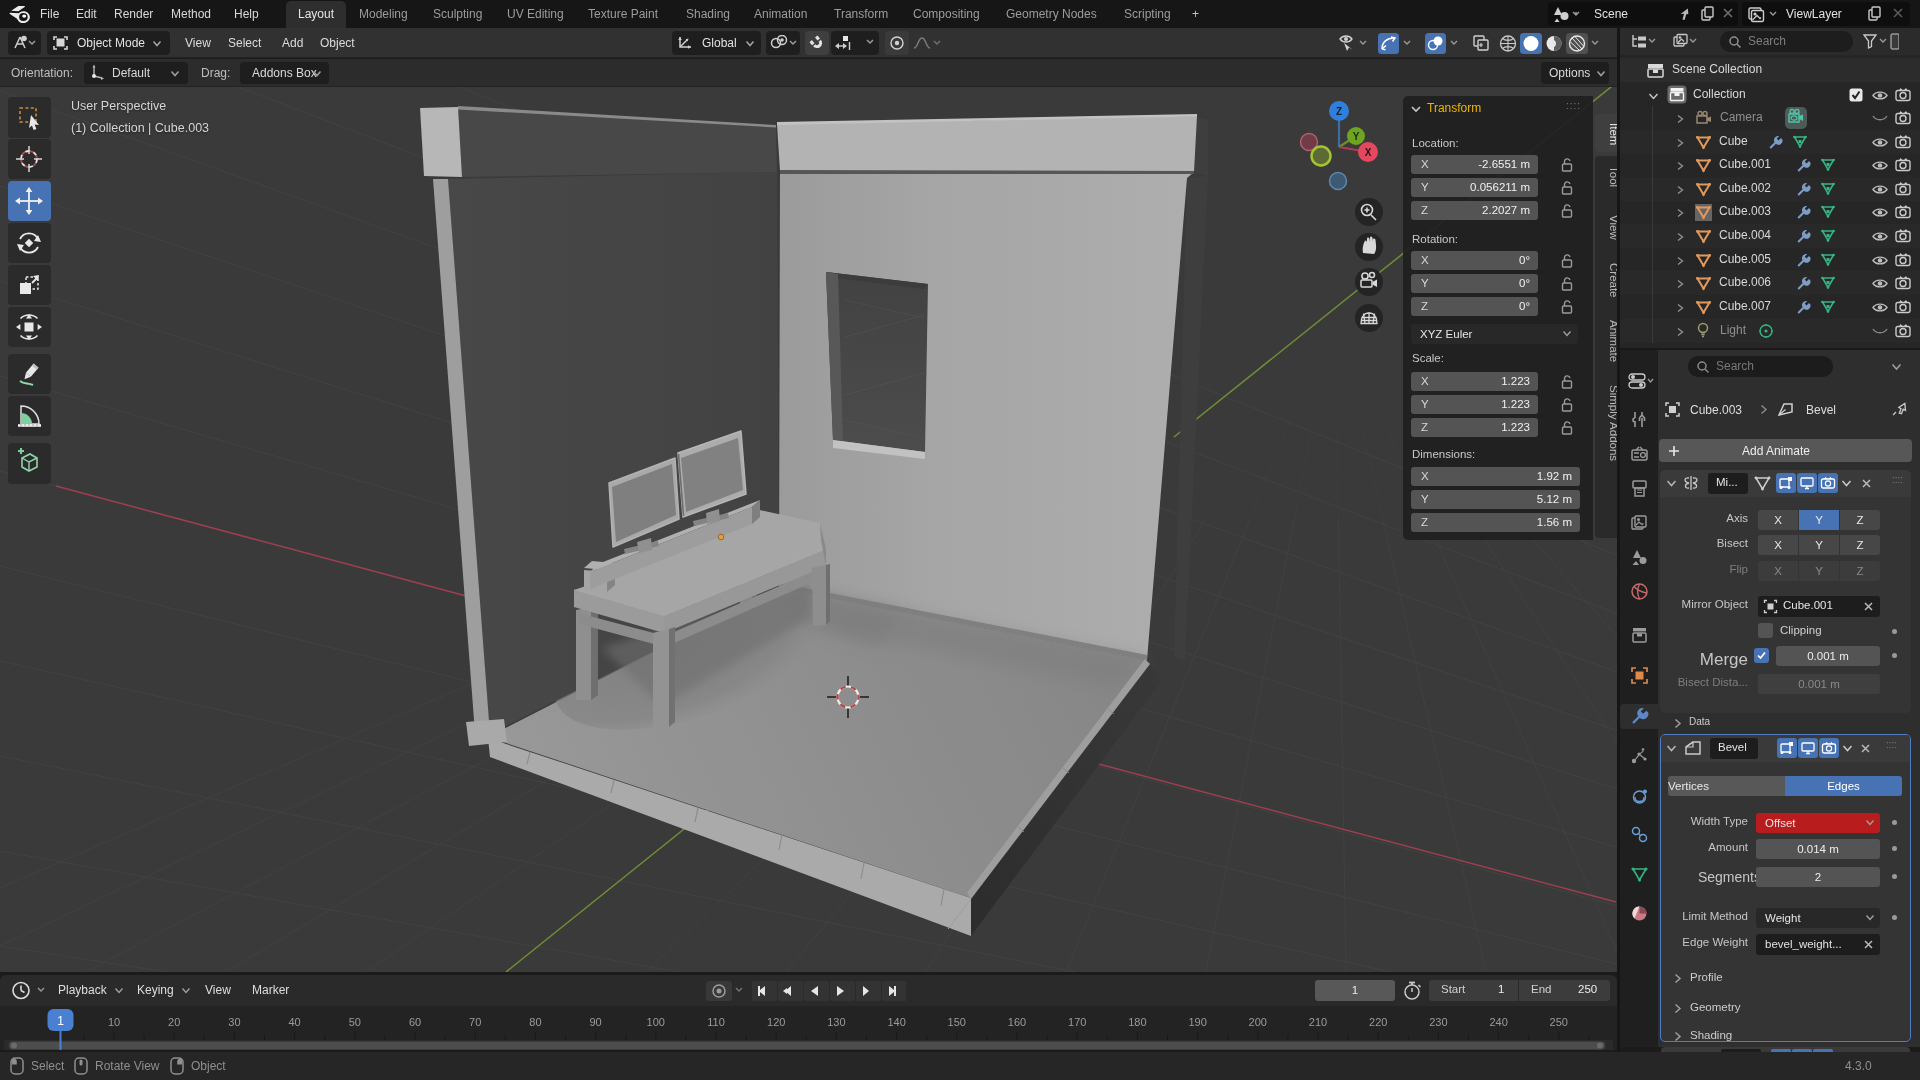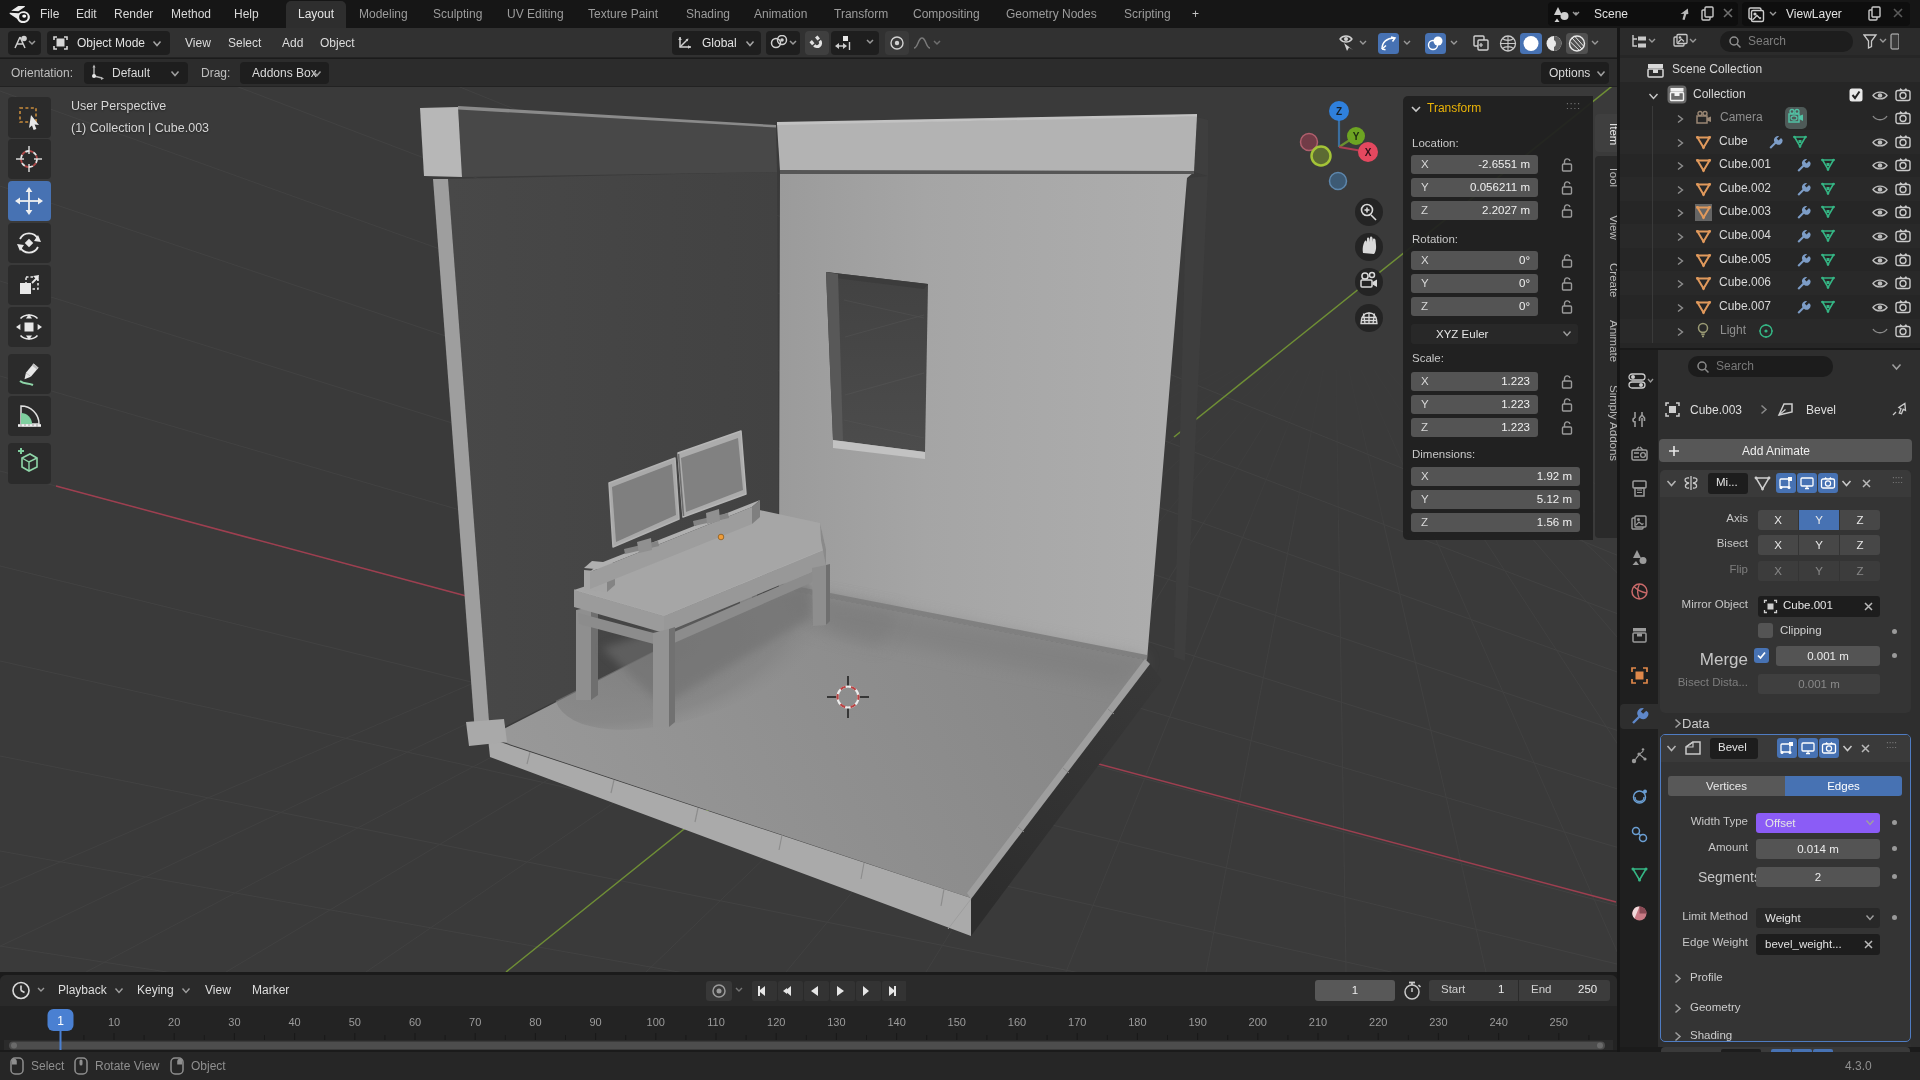--- a/index.html
+++ b/index.html
@@ -433,21 +433,21 @@
         <path d="M4.5 7 L4.5 4.5 A2.8 2.8 0 0 1 10 4" fill="none" stroke="#9a9a9a" stroke-width="1.4"></path>
       </svg>
       <div class="npf" style="left:1411px;top:297px;width:127px">
         <span style="position:absolute;left:10px;color:#d8d8d8">Z</span>
         <span style="position:absolute;right:8px;color:#f0f0f0">0°</span>
       </div>
       <svg class="abs" style="left:1560px;top:299px" width="14" height="16" viewBox="0 0 14 16">
         <rect x="2.5" y="7" width="9" height="7" rx="1" fill="none" stroke="#9a9a9a" stroke-width="1.4"></rect>
         <path d="M4.5 7 L4.5 4.5 A2.8 2.8 0 0 1 10 4" fill="none" stroke="#9a9a9a" stroke-width="1.4"></path>
       </svg>
-      <div class="abs" style="left:1411px;top:324px;width:167px;height:20px;background:#282828;border-radius:3px;color:#e5e5e5;font-size:11.5px;line-height:20px"><span style="margin-left:25px">XYZ Euler</span><svg style="position:absolute;right:6px;top:6px" width="10" height="8" viewBox="0 0 10 8">
+      <div class="abs" style="left:1411px;top:324px;width:167px;height:20px;background:#282828;border-radius:3px;color:#e5e5e5;font-size:11.5px;line-height:20px"><span style="margin-left:9px">XYZ Euler</span><svg style="position:absolute;right:6px;top:6px" width="10" height="8" viewBox="0 0 10 8">
           <path d="M1.5 1.5 L5 5.5 L8.5 1.5" stroke="#9f9f9f" stroke-width="1.4" fill="none"></path>
         </svg></div>
       <div class="npf" style="left:1411px;top:372px;width:127px">
         <span style="position:absolute;left:10px;color:#d8d8d8">X</span>
         <span style="position:absolute;right:8px;color:#f0f0f0">1.223</span>
       </div>
       <svg class="abs" style="left:1560px;top:374px" width="14" height="16" viewBox="0 0 14 16">
         <rect x="2.5" y="7" width="9" height="7" rx="1" fill="none" stroke="#9a9a9a" stroke-width="1.4"></rect>
         <path d="M4.5 7 L4.5 4.5 A2.8 2.8 0 0 1 10 4" fill="none" stroke="#9a9a9a" stroke-width="1.4"></path>
       </svg>
@@ -1251,21 +1251,21 @@
         <svg class="abs" style="left:136px;top:300px" width="11" height="11" viewBox="0 0 11 11">
           <path d="M2 5.5 L4.5 8 L9 2.5" stroke="#fff" stroke-width="1.7" fill="none"></path>
         </svg>
         <div class="abs" style="left:156px;top:296px;width:104px;height:20px;background:#545454;border-radius:3px;color:#ececec;font-size:11.5px;text-align:center;line-height:20px">0.001 m</div>
         <div class="abs" style="left:272px;top:303px;width:5px;height:5px;border-radius:50%;background:#9a9a9a"></div>
         <span class="abs" style="right:172px;top:326px;color:#7e7e7e;font-size:11.5px;white-space:nowrap">Bisect Dista...</span>
         <div class="abs" style="left:138px;top:324px;width:122px;height:20px;background:#3f3f3f;border-radius:3px;color:#8a8a8a;font-size:11.5px;text-align:center;line-height:20px">0.001 m</div>
         <svg class="abs" style="left:52px;top:368px" width="11" height="11" viewBox="0 0 11 11">
           <path d="M3.5 1.5 L8 5.5 L3.5 9.5" stroke="#9f9f9f" stroke-width="1.5" fill="none"></path>
         </svg>
-        <span class="abs" style="left:62px;top:366px;color:#cccccc;font-size:13px;white-space:nowrap">Data</span>
+        <span class="abs" style="left:69px;top:366px;color:#cccccc;font-size:10px;white-space:nowrap">Data</span>
         <div class="abs" style="left:40px;top:384px;width:251px;height:308px;background:#343434;border:1.5px solid #4f7cc2;border-radius:5px"></div>
         <div class="abs" style="left:41px;top:385px;width:249px;height:27px;background:#3a3a3a;border-radius:4px 4px 0 0"></div>
         <svg class="abs" style="left:46px;top:393px" width="11" height="11" viewBox="0 0 11 11">
           <path d="M1.5 3 L5.5 7.5 L9.5 3" stroke="#b5b5b5" stroke-width="1.5" fill="none"></path>
         </svg>
         <svg class="abs" style="left:64px;top:390px" width="18" height="17" viewBox="0 0 18 17">
           <path d="M2 14 L2 7 L9 2 L16 2 L16 14 Z" fill="none" stroke="#c9c9c9" stroke-width="1.5"></path>
           <path d="M2 7 L9 2 M2 7 L9 7 L9 2" fill="none" stroke="#c9c9c9" stroke-width="1.2"></path>
         </svg>
         <div class="abs" style="left:90px;top:388px;width:48px;height:21px;background:#1d1d1d;border-radius:3px"></div>
@@ -1288,24 +1288,24 @@
           <circle cx="8" cy="8.5" r="2.6" fill="none" stroke="#fff" stroke-width="1.2"></circle>
           <path d="M4 4 L5.5 2 L7.5 4 M8.5 4 L10.5 2 L12 4" fill="#fff"></path>
         </svg>
         <svg class="abs" style="left:222px;top:393px" width="11" height="11" viewBox="0 0 11 11">
           <path d="M1.5 3 L5.5 7.5 L9.5 3" stroke="#c9c9c9" stroke-width="1.5" fill="none"></path>
         </svg>
         <svg class="abs" style="left:240px;top:393px" width="11" height="11" viewBox="0 0 11 11">
           <path d="M2 2 L9 9 M9 2 L2 9" stroke="#b9b9b9" stroke-width="1.5"></path>
         </svg>
         <span class="abs" style="left:266px;top:389px;color:#7c7c7c;font-size:10px;white-space:nowrap">::::</span>
-        <div class="abs" style="left:48px;top:426px;width:117px;height:20px;background:#585858;border-radius:3px 0 0 3px;color:#e8e8e8;font-size:11.5px;text-align:center;line-height:20px">Vertices</div>
+        <div class="abs" style="left:48px;top:426px;width:117px;height:20px;background:#585858;border-radius:3px 0 0 3px;color:#e8e8e8;font-size:11.5px;line-height:20px">Vertices</div>
         <div class="abs" style="left:165px;top:426px;width:117px;height:20px;background:#4772b3;border-radius:0 3px 3px 0;color:#fff;font-size:11.5px;text-align:center;line-height:20px">Edges</div>
         <span class="abs" style="right:172px;top:465px;color:#c6c6c6;font-size:11.5px;white-space:nowrap">Width Type</span>
-        <div class="abs" style="left:136px;top:463px;width:124px;height:20px;background:#8b5cf6;border-radius:3px;color:#e5e5e5;font-size:11.5px;line-height:20px"><span style="margin-left:9px">Offset</span></div>
+        <div class="abs" style="left:136px;top:463px;width:124px;height:20px;background:#b91c1c;border-radius:3px;color:#e5e5e5;font-size:11.5px;line-height:20px"><span style="margin-left:9px">Offset</span></div>
         <svg class="abs" style="left:245px;top:469px" width="10" height="8" viewBox="0 0 10 8">
           <path d="M1.5 1.5 L5 5.5 L8.5 1.5" stroke="#9f9f9f" stroke-width="1.4" fill="none"></path>
         </svg>
         <div class="abs" style="left:272px;top:470px;width:5px;height:5px;border-radius:50%;background:#9a9a9a"></div>
         <span class="abs" style="right:172px;top:491px;color:#c6c6c6;font-size:11.5px;white-space:nowrap">Amount</span>
         <div class="abs" style="left:136px;top:489px;width:124px;height:20px;background:#545454;border-radius:3px;color:#ececec;font-size:11.5px;text-align:center;line-height:20px">0.014 m</div>
         <div class="abs" style="left:272px;top:496px;width:5px;height:5px;border-radius:50%;background:#9a9a9a"></div>
         <span class="abs" style="right:159px;top:519px;color:#c6c6c6;font-size:14px;white-space:nowrap">Segments</span>
         <div class="abs" style="left:136px;top:517px;width:124px;height:20px;background:#545454;border-radius:3px;color:#ececec;font-size:11.5px;text-align:center;line-height:20px">2</div>
         <div class="abs" style="left:272px;top:524px;width:5px;height:5px;border-radius:50%;background:#9a9a9a"></div>

